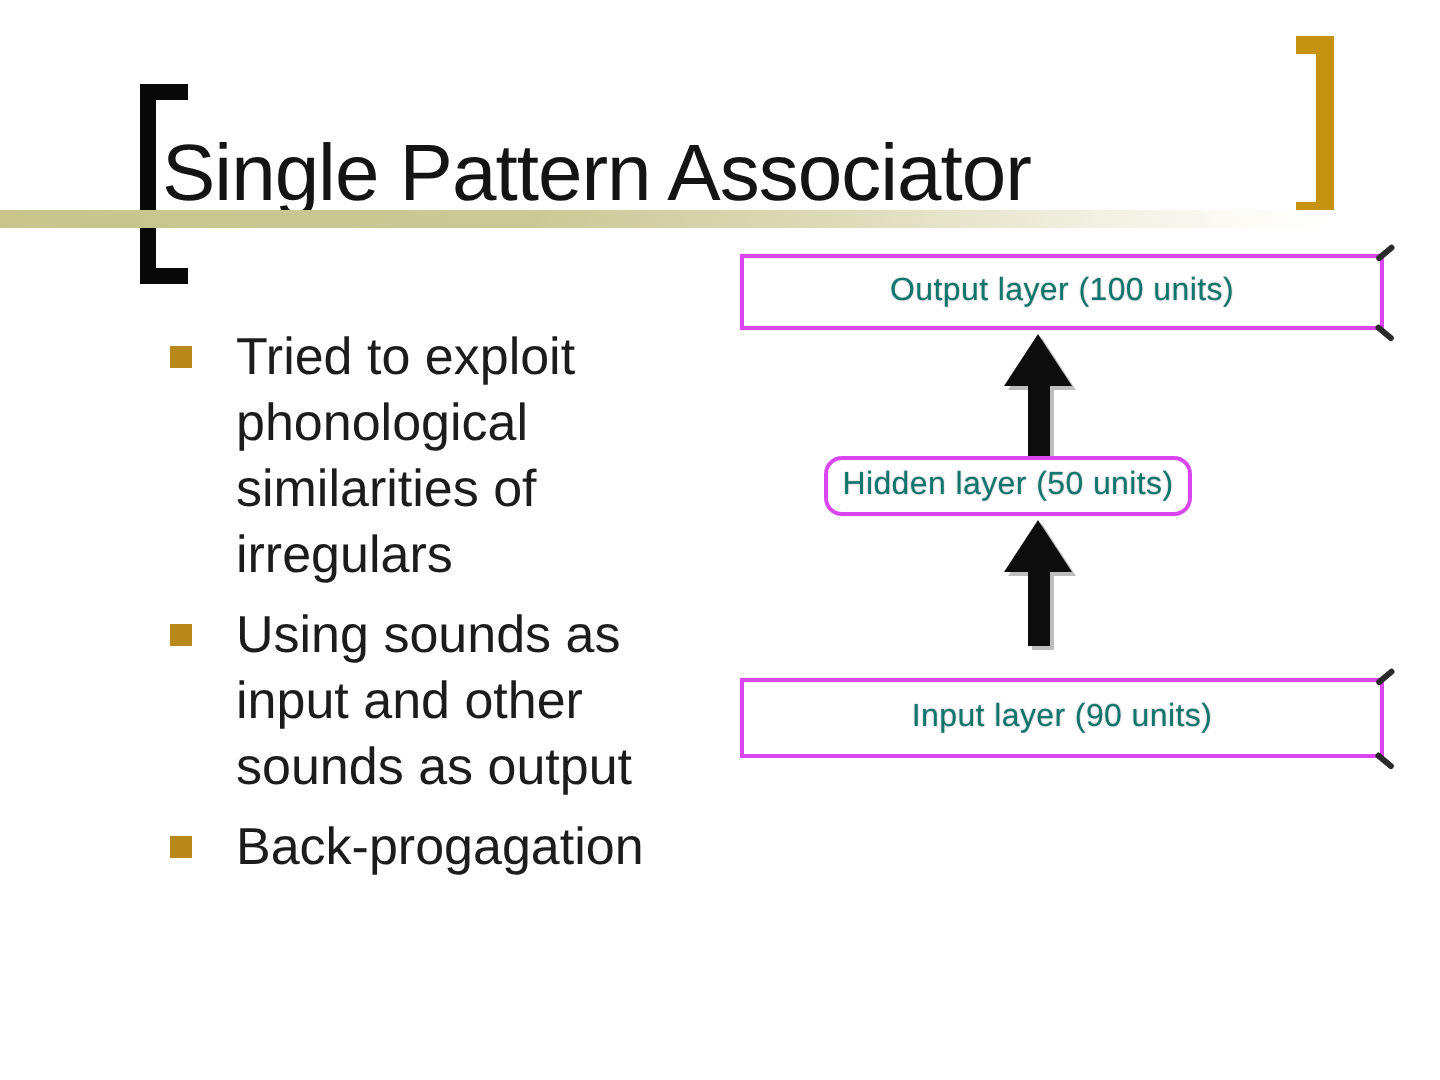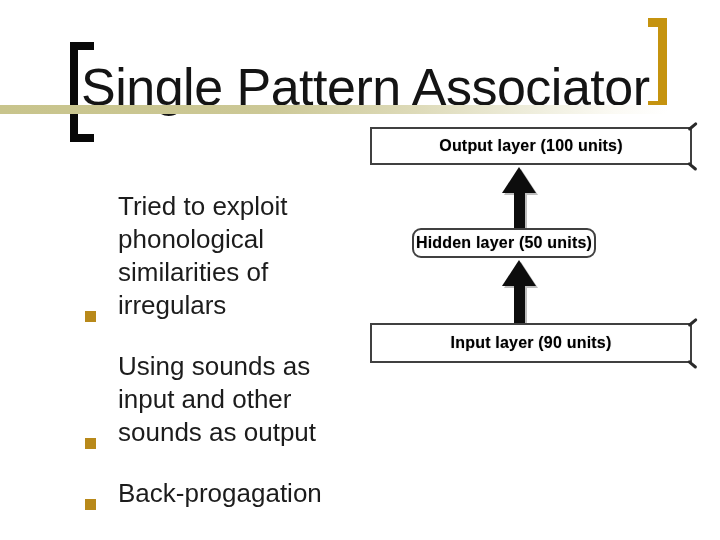--- a/index.html
+++ b/index.html
@@ -24,55 +24,55 @@
     position:absolute;left:648px;top:18px;
     width:19px;height:92px;box-sizing:border-box;
     border-right:9px solid #c5930f;
     border-top:9px solid #c5930f;
     border-bottom:9px solid #c5930f;
   }
 
   
   .title{
     position:absolute;left:81px;top:66px;
-    font-size:52px;line-height:42px;
+    font-size:40px;line-height:42px;
     color:#141414;white-space:nowrap;
     letter-spacing:-0.5px;
   }
   .title-rule{
     position:absolute;left:0;top:105px;
     width:668px;height:9px;
     background:linear-gradient(to right,
       #c8c48c 0%, #ccc896 40%, #dddab8 62%,
       #efeedd 80%, #fbfaf4 92%, #ffffff 100%);
   }
 
   
   .bullets{position:absolute;left:85px;top:162px;width:262px;}
-  .bullet-item{display:flex;align-items:flex-end;margin-bottom:7px;margin-top:28px;}
+  .bullet-item{display:flex;align-items:flex-start;margin-bottom:7px;}
   .bullet-sq{
     flex:0 0 11px;width:11px;height:11px;margin-top:11px;margin-right:22px;
     background:#b8891a;
   }
   .bullet-text{
     width:225px;
     font-size:26px;line-height:33px;color:#1c1c1c;
   }
 
   
   .dbox{
     position:absolute;box-sizing:border-box;
-    background:#ffffff;border:2px solid #404040;
-    text-align:center;color:#000000;
-    font-weight:700;font-size:16px;letter-spacing:0.2px;
+    background:#ffffff;border:2px solid #d946ef;
+    text-align:center;color:#0f766e;
+    font-weight:400;font-size:16px;letter-spacing:0.2px;
     text-shadow:0 0 1px rgba(80,80,80,0.55);
   }
   .dbox.output{left:370px;top:127px;width:322px;height:38px;line-height:34px;}
   .dbox.hidden{left:412px;top:228px;width:184px;height:30px;line-height:26px;border-radius:9px;}
-  .dbox.input {left:370px;top:323px;width:322px;height:40px;line-height:36px;}
+  .dbox.input {left:370px;top:339px;width:322px;height:40px;line-height:36px;}
 
   .curl{position:absolute;width:11px;height:2.5px;background:#2a2a2a;right:-8px;}
   .curl.t{top:-4px;transform:rotate(-40deg);border-radius:2px;}
   .curl.b{bottom:-4px;transform:rotate(40deg);border-radius:2px;}
 
   .arrow{
     position:absolute;width:34px;
     filter:drop-shadow(2.5px 2px 0 rgba(135,135,135,0.55));
   }
   .arrow .head{

